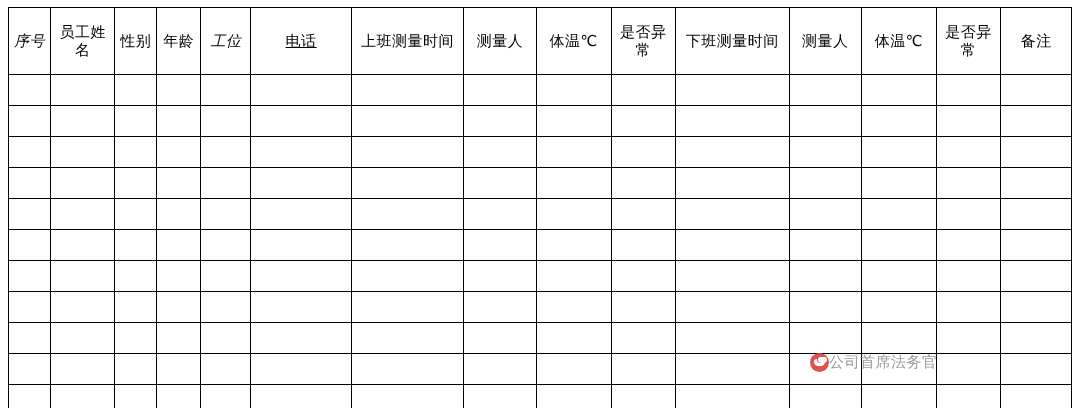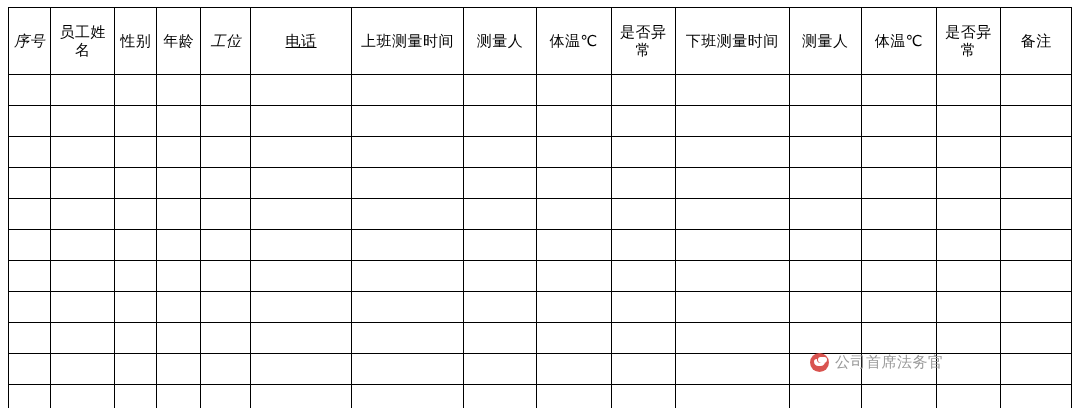--- a/index.html
+++ b/index.html
@@ -65,21 +65,20 @@
   .c-temp2    { width: 72px; }
   .c-abn2     { width: 62px; }
   .c-note     { width: 68px; }
 
   .watermark {
     position: absolute;
     left: 810px;
     top: 346px;
     display: flex;
     align-items: center;
-    gap: 6px;
     color: #9a9a9a;
     font-size: 15px;
     letter-spacing: 0.5px;
     white-space: nowrap;
     pointer-events: none;
   }
   .wm-logo {
     width: 19px;
     height: 19px;
     border-radius: 50%;

